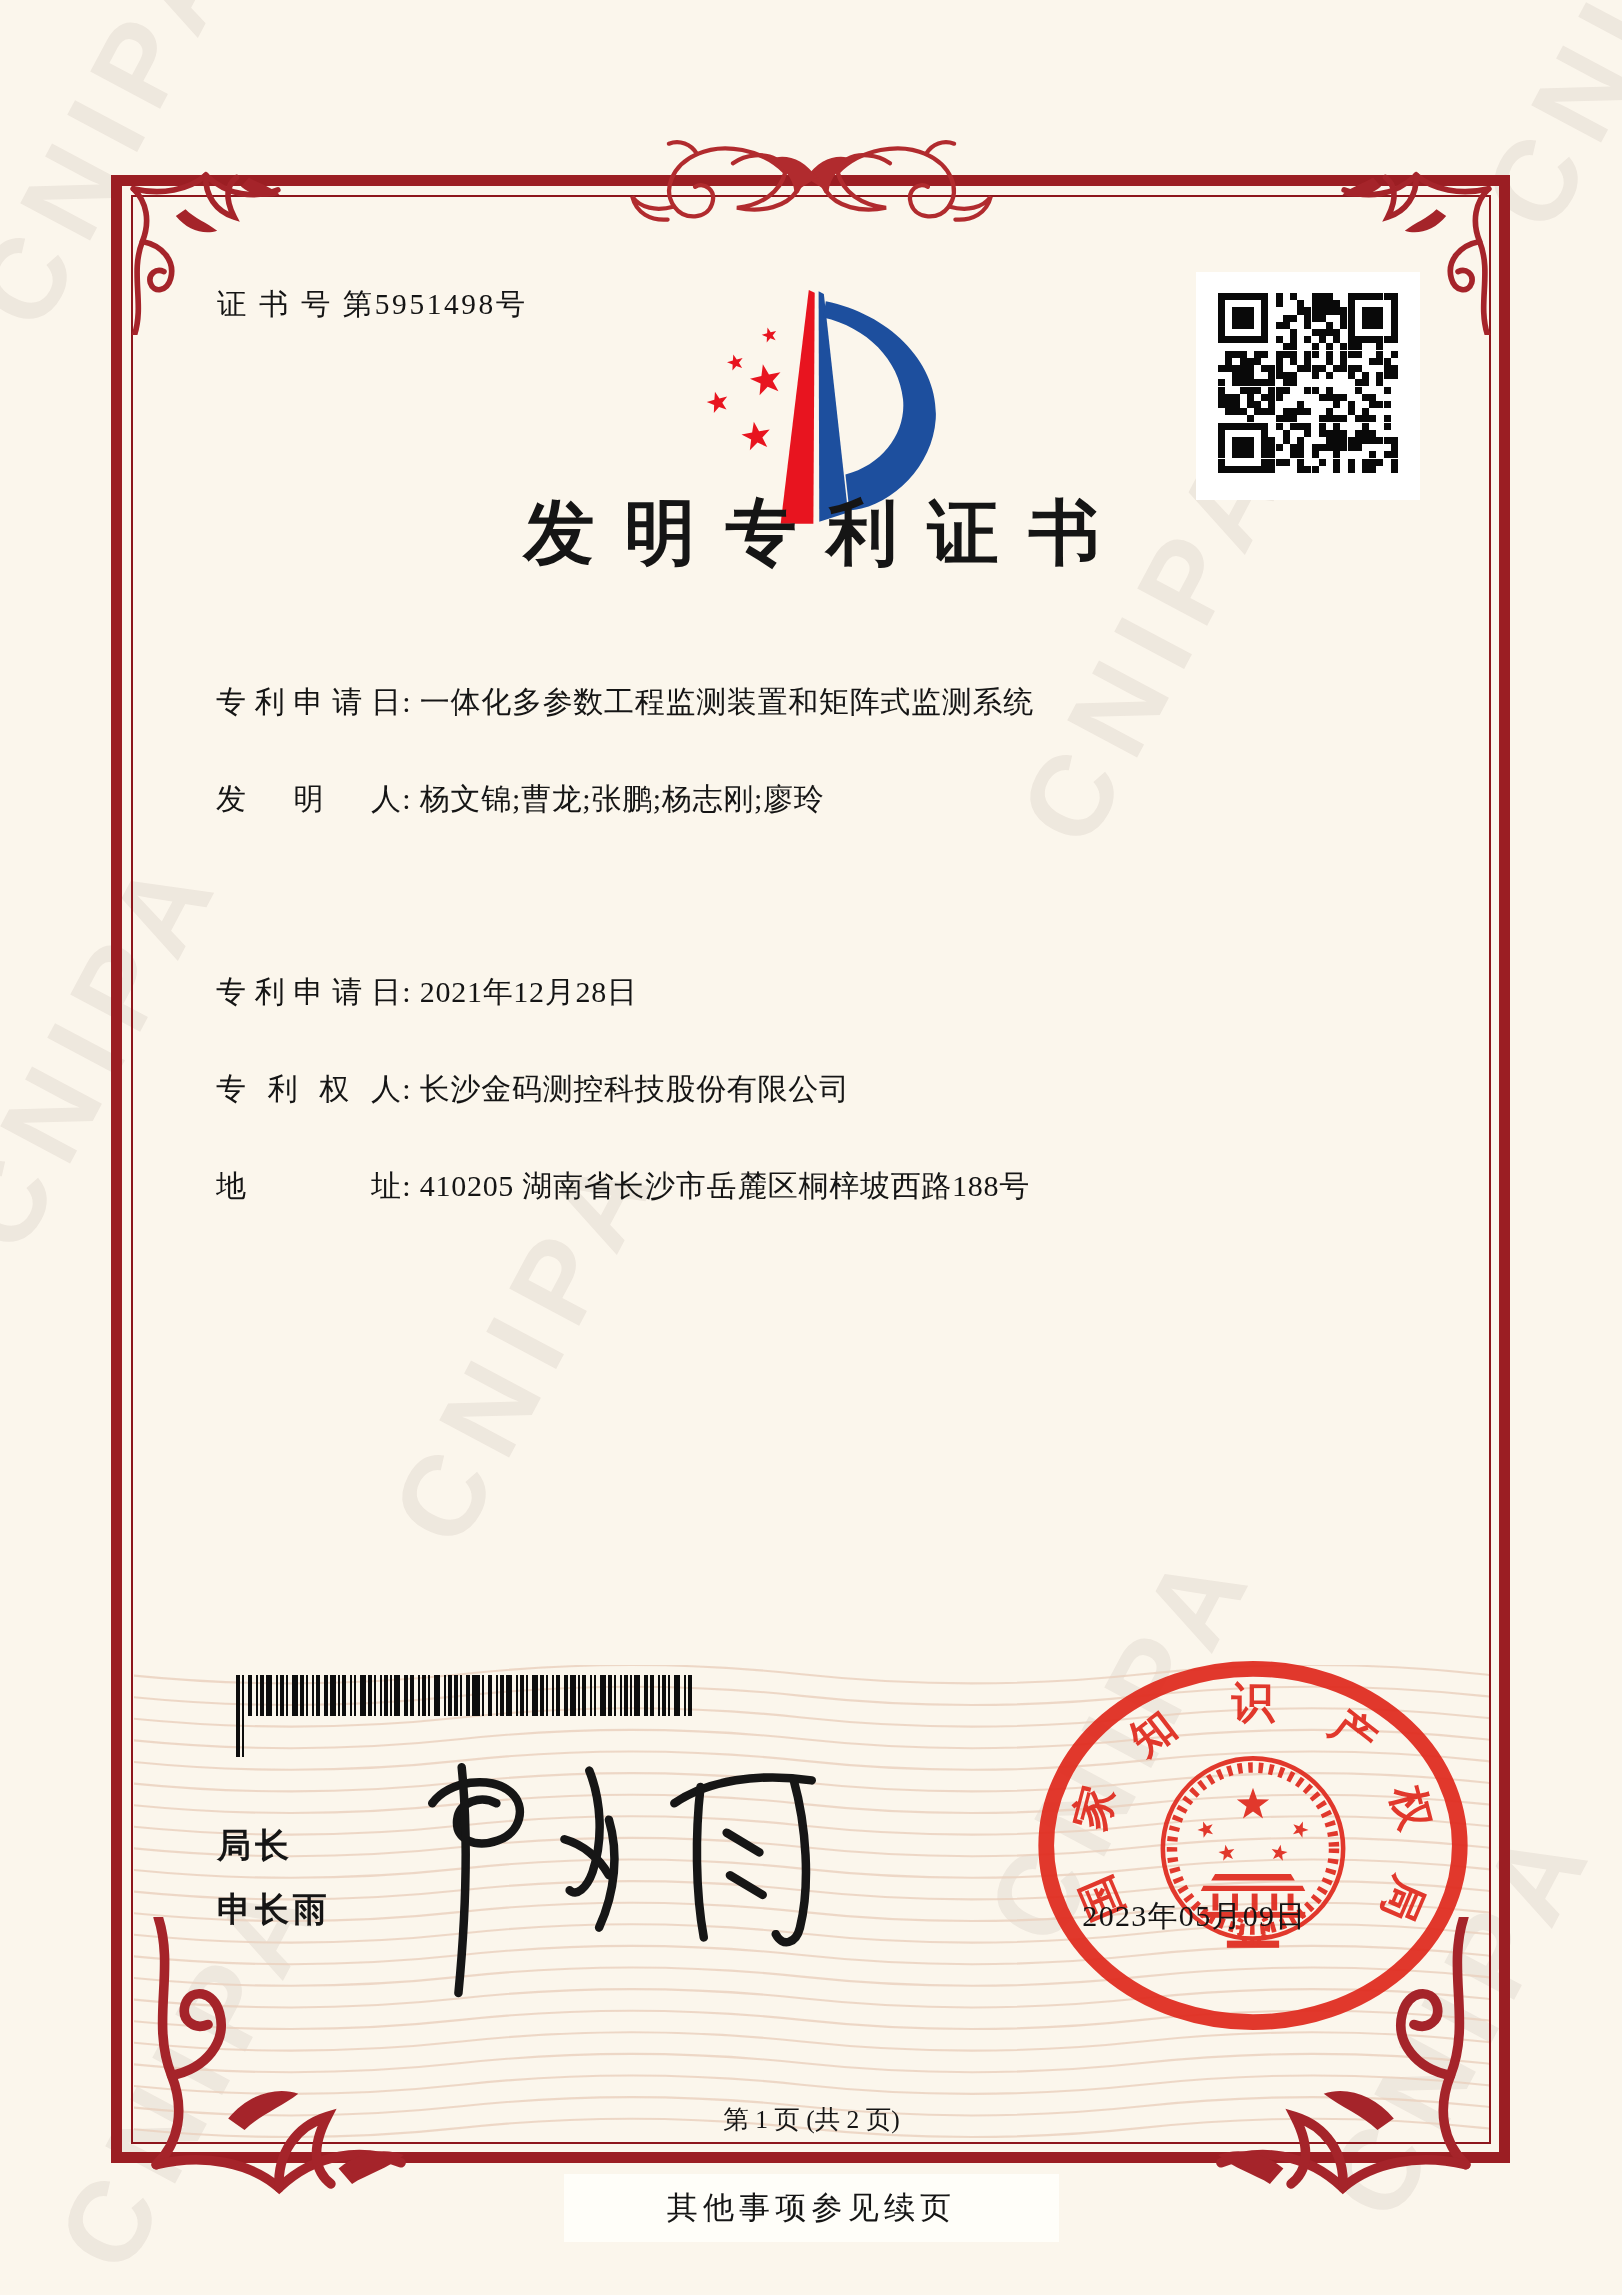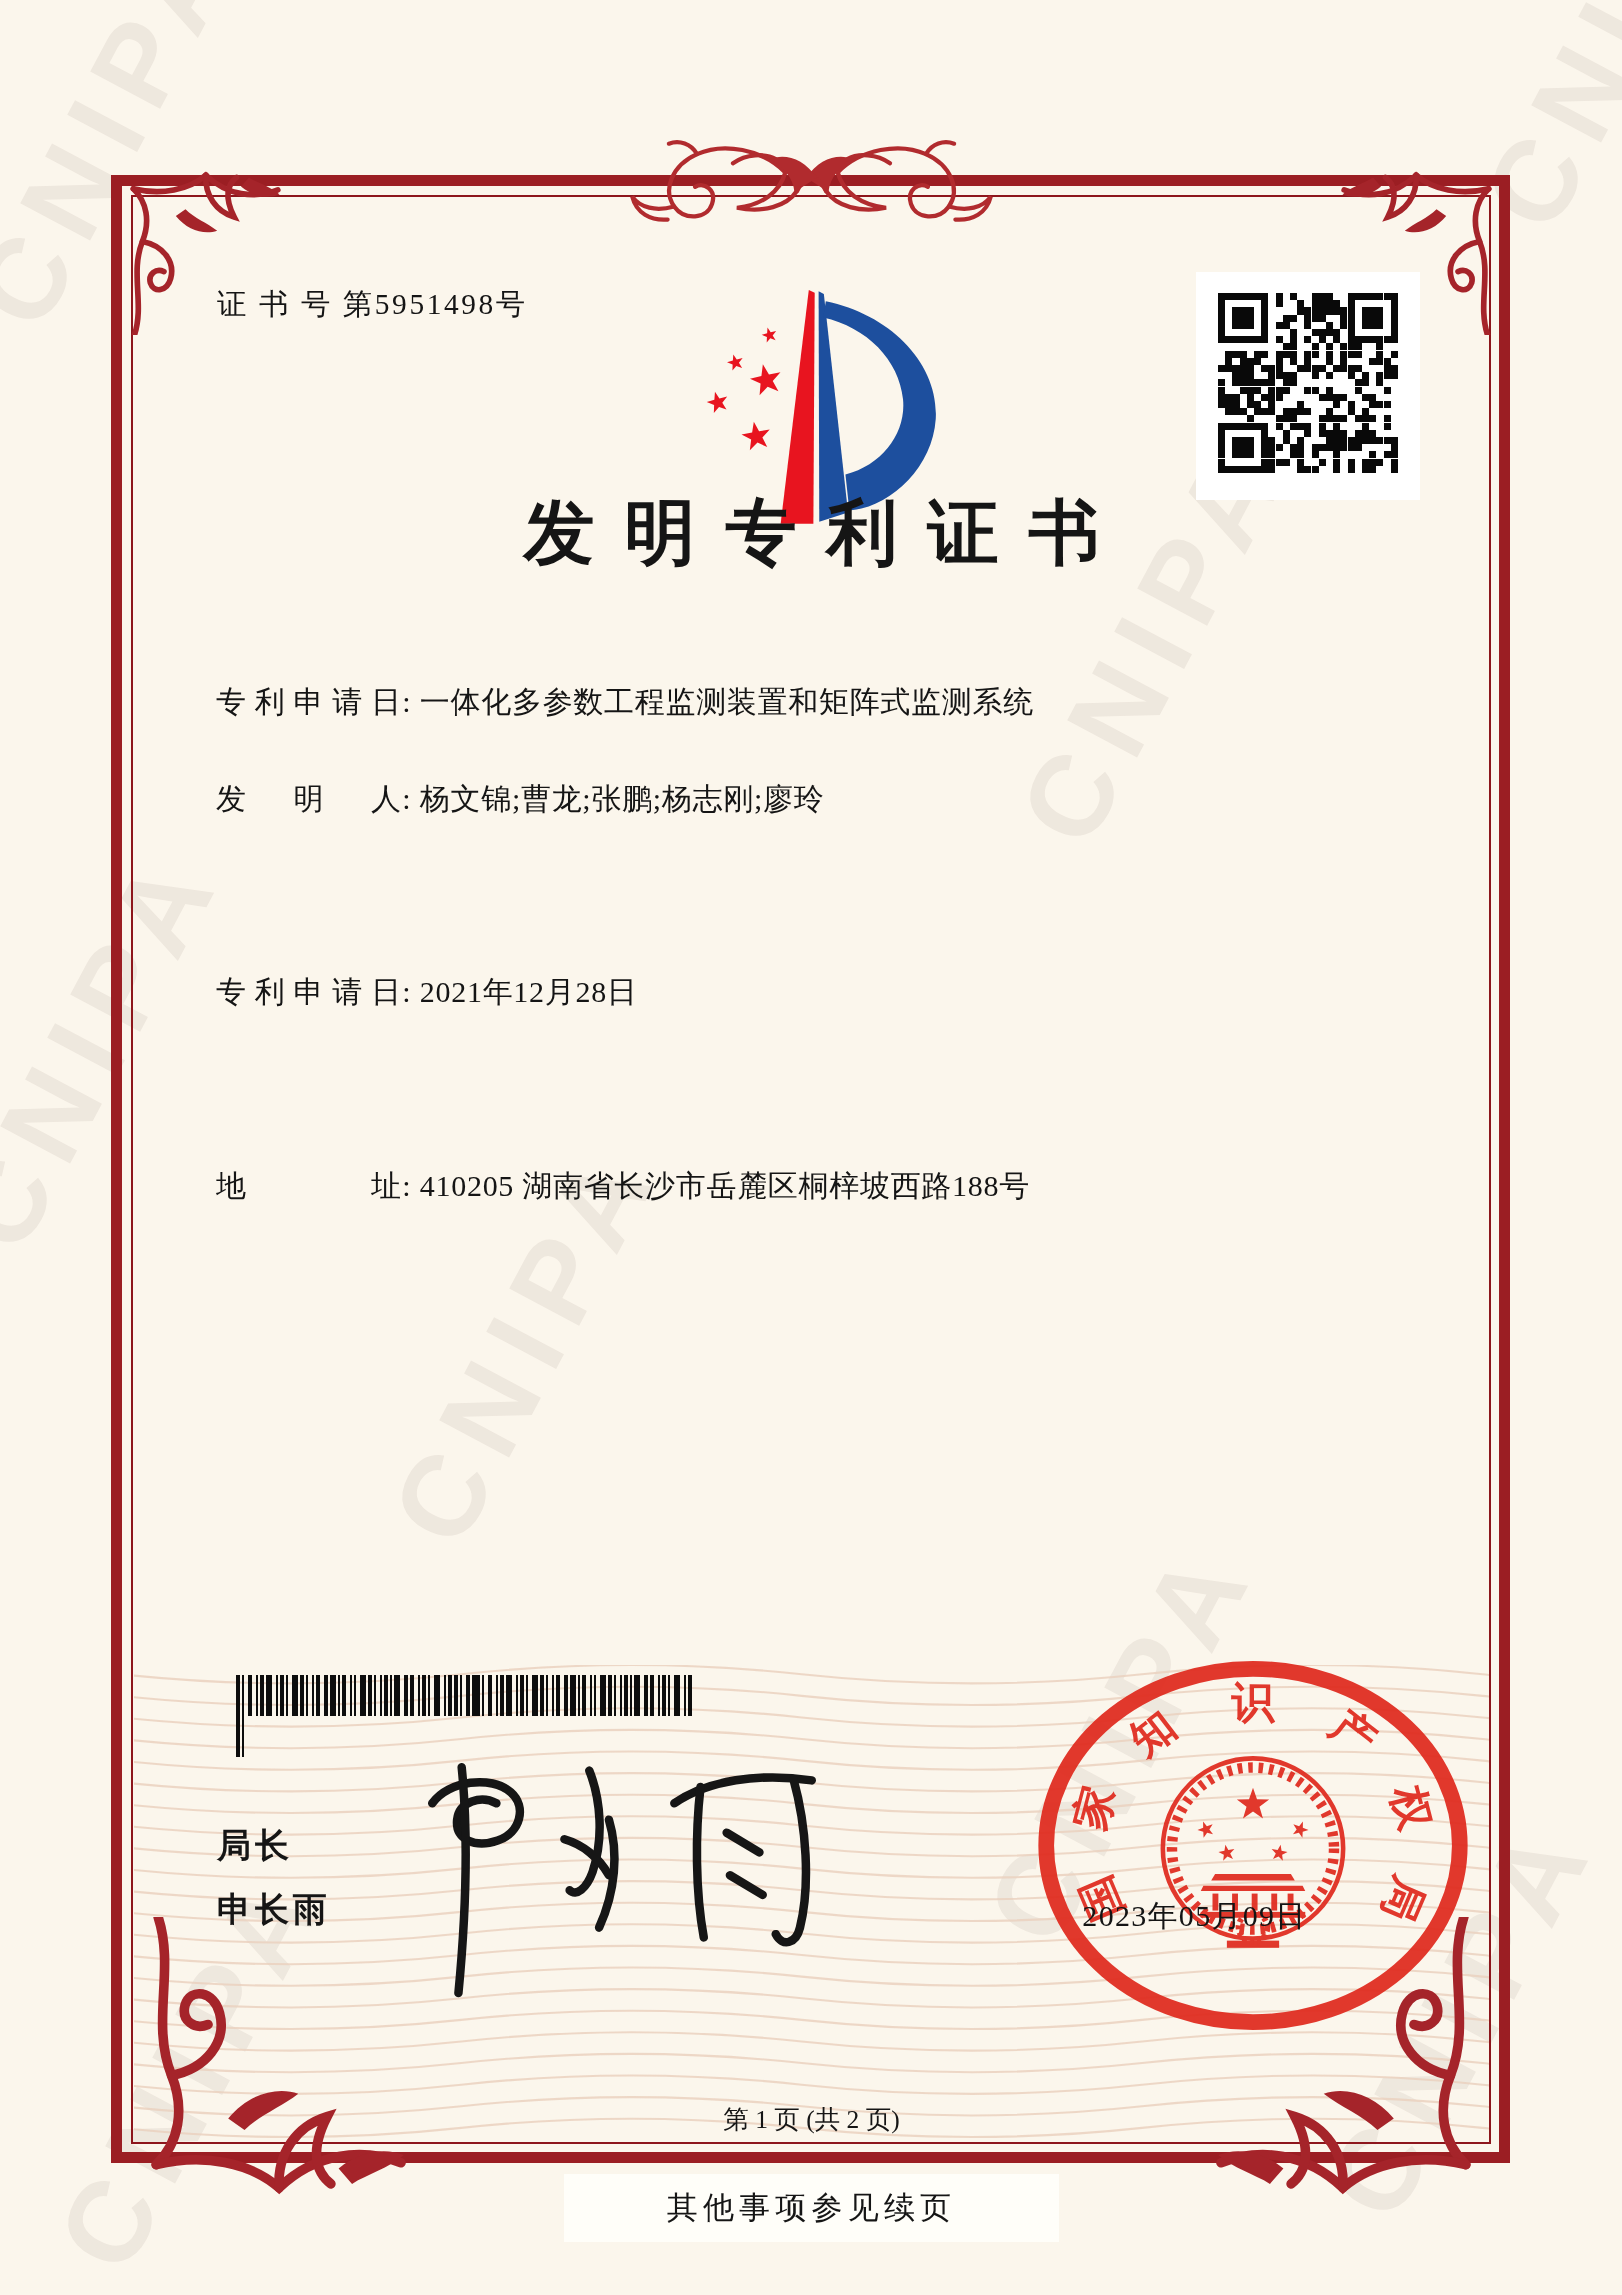--- a/index.html
+++ b/index.html
@@ -510,20 +510,23 @@
 
   <div class="row" style="top:682px">
     <span class="flabel">专利申请日</span><span class="fcolon">:</span><span class="fvalue">一体化多参数工程监测装置和矩阵式监测系统</span>
   </div>
   <div class="row" style="top:779px">
     <span class="flabel">发明人</span><span class="fcolon">:</span><span class="fvalue">杨文锦;曹龙;张鹏;杨志刚;廖玲</span>
   </div>
   <div class="row" style="top:972px">
     <span class="flabel">专利申请日</span><span class="fcolon">:</span><span class="fvalue">2021年12月28日</span>
   </div>
+  <div class="row" style="top:1069px">
+    <span class="flabel">专利权人</span><span class="fcolon">:</span><span class="fvalue">长沙金码测控科技股份有限公司</span>
+  </div>
   <div class="row" style="top:1166px">
     <span class="flabel">地址</span><span class="fcolon">:</span><span class="fvalue">410205 湖南省长沙市岳麓区桐梓坡西路188号</span>
   </div>
 
 
   <div class="barcode" id="barcode"><i style="width:2px;background:#0d0d0d"></i><i style="width:2px;background:#0d0d0d"></i><i style="width:2px;background:transparent"></i><i style="width:2px;background:#0d0d0d"></i><i style="width:2px;background:transparent"></i><i style="width:2px;background:transparent"></i><i style="width:2px;background:#0d0d0d"></i><i style="width:2px;background:#0d0d0d"></i><i style="width:2px;background:transparent"></i><i style="width:2px;background:transparent"></i><i style="width:2px;background:#0d0d0d"></i><i style="width:2px;background:transparent"></i><i style="width:2px;background:#0d0d0d"></i><i style="width:2px;background:#0d0d0d"></i><i style="width:2px;background:transparent"></i><i style="width:2px;background:#0d0d0d"></i><i style="width:2px;background:#0d0d0d"></i><i style="width:2px;background:#0d0d0d"></i><i style="width:2px;background:transparent"></i><i style="width:2px;background:transparent"></i><i style="width:2px;background:#0d0d0d"></i><i style="width:2px;background:transparent"></i><i style="width:2px;background:#0d0d0d"></i><i style="width:2px;background:#0d0d0d"></i><i style="width:2px;background:transparent"></i><i style="width:2px;background:#0d0d0d"></i><i style="width:2px;background:transparent"></i><i style="width:2px;background:transparent"></i><i style="width:2px;background:#0d0d0d"></i><i style="width:2px;background:#0d0d0d"></i><i style="width:2px;background:#0d0d0d"></i><i style="width:2px;background:transparent"></i><i style="width:2px;background:#0d0d0d"></i><i style="width:2px;background:#0d0d0d"></i><i style="width:2px;background:transparent"></i><i style="width:2px;background:#0d0d0d"></i><i style="width:2px;background:transparent"></i><i style="width:2px;background:transparent"></i><i style="width:2px;background:#0d0d0d"></i><i style="width:2px;background:transparent"></i><i style="width:2px;background:#0d0d0d"></i><i style="width:2px;background:#0d0d0d"></i><i style="width:2px;background:transparent"></i><i style="width:2px;background:transparent"></i><i style="width:2px;background:#0d0d0d"></i><i style="width:2px;background:#0d0d0d"></i><i style="width:2px;background:transparent"></i><i style="width:2px;background:#0d0d0d"></i><i style="width:2px;background:#0d0d0d"></i><i style="width:2px;background:#0d0d0d"></i><i style="width:2px;background:transparent"></i><i style="width:2px;background:#0d0d0d"></i><i style="width:2px;background:transparent"></i><i style="width:2px;background:#0d0d0d"></i><i style="width:2px;background:#0d0d0d"></i><i style="width:2px;background:transparent"></i><i style="width:2px;background:transparent"></i><i style="width:2px;background:#0d0d0d"></i><i style="width:2px;background:transparent"></i><i style="width:2px;background:#0d0d0d"></i><i style="width:2px;background:transparent"></i><i style="width:2px;background:transparent"></i><i style="width:2px;background:#0d0d0d"></i><i style="width:2px;background:#0d0d0d"></i><i style="width:2px;background:#0d0d0d"></i><i style="width:2px;background:transparent"></i><i style="width:2px;background:#0d0d0d"></i><i style="width:2px;background:#0d0d0d"></i><i style="width:2px;background:transparent"></i><i style="width:2px;background:#0d0d0d"></i><i style="width:2px;background:transparent"></i><i style="width:2px;background:transparent"></i><i style="width:2px;background:#0d0d0d"></i><i style="width:2px;background:transparent"></i><i style="width:2px;background:#0d0d0d"></i><i style="width:2px;background:#0d0d0d"></i><i style="width:2px;background:transparent"></i><i style="width:2px;background:#0d0d0d"></i><i style="width:2px;background:transparent"></i><i style="width:2px;background:#0d0d0d"></i><i style="width:2px;background:#0d0d0d"></i><i style="width:2px;background:#0d0d0d"></i><i style="width:2px;background:transparent"></i><i style="width:2px;background:transparent"></i><i style="width:2px;background:#0d0d0d"></i><i style="width:2px;background:#0d0d0d"></i><i style="width:2px;background:transparent"></i><i style="width:2px;background:#0d0d0d"></i><i style="width:2px;background:#0d0d0d"></i><i style="width:2px;background:transparent"></i><i style="width:2px;background:transparent"></i><i style="width:2px;background:#0d0d0d"></i><i style="width:2px;background:transparent"></i><i style="width:2px;background:#0d0d0d"></i><i style="width:2px;background:#0d0d0d"></i><i style="width:2px;background:transparent"></i><i style="width:2px;background:#0d0d0d"></i><i style="width:2px;background:transparent"></i><i style="width:2px;background:transparent"></i><i style="width:2px;background:#0d0d0d"></i><i style="width:2px;background:#0d0d0d"></i><i style="width:2px;background:#0d0d0d"></i><i style="width:2px;background:transparent"></i><i style="width:2px;background:transparent"></i><i style="width:2px;background:#0d0d0d"></i><i style="width:2px;background:transparent"></i><i style="width:2px;background:#0d0d0d"></i><i style="width:2px;background:#0d0d0d"></i><i style="width:2px;background:transparent"></i><i style="width:2px;background:#0d0d0d"></i><i style="width:2px;background:#0d0d0d"></i><i style="width:2px;background:transparent"></i><i style="width:2px;background:#0d0d0d"></i><i style="width:2px;background:transparent"></i><i style="width:2px;background:transparent"></i><i style="width:2px;background:#0d0d0d"></i><i style="width:2px;background:#0d0d0d"></i><i style="width:2px;background:transparent"></i><i style="width:2px;background:#0d0d0d"></i><i style="width:2px;background:#0d0d0d"></i><i style="width:2px;background:#0d0d0d"></i><i style="width:2px;background:#0d0d0d"></i><i style="width:2px;background:transparent"></i><i style="width:2px;background:#0d0d0d"></i><i style="width:2px;background:transparent"></i><i style="width:2px;background:transparent"></i><i style="width:2px;background:#0d0d0d"></i><i style="width:2px;background:#0d0d0d"></i><i style="width:2px;background:transparent"></i><i style="width:2px;background:transparent"></i><i style="width:2px;background:#0d0d0d"></i><i style="width:2px;background:transparent"></i><i style="width:2px;background:#0d0d0d"></i><i style="width:2px;background:#0d0d0d"></i><i style="width:2px;background:transparent"></i><i style="width:2px;background:#0d0d0d"></i><i style="width:2px;background:#0d0d0d"></i><i style="width:2px;background:#0d0d0d"></i><i style="width:2px;background:transparent"></i><i style="width:2px;background:transparent"></i><i style="width:2px;background:#0d0d0d"></i><i style="width:2px;background:transparent"></i><i style="width:2px;background:#0d0d0d"></i><i style="width:2px;background:#0d0d0d"></i><i style="width:2px;background:transparent"></i><i style="width:2px;background:#0d0d0d"></i><i style="width:2px;background:transparent"></i><i style="width:2px;background:transparent"></i><i style="width:2px;background:#0d0d0d"></i><i style="width:2px;background:#0d0d0d"></i><i style="width:2px;background:#0d0d0d"></i><i style="width:2px;background:transparent"></i><i style="width:2px;background:#0d0d0d"></i><i style="width:2px;background:#0d0d0d"></i><i style="width:2px;background:transparent"></i><i style="width:2px;background:#0d0d0d"></i><i style="width:2px;background:transparent"></i><i style="width:2px;background:transparent"></i><i style="width:2px;background:#0d0d0d"></i><i style="width:2px;background:transparent"></i><i style="width:2px;background:#0d0d0d"></i><i style="width:2px;background:#0d0d0d"></i><i style="width:2px;background:transparent"></i><i style="width:2px;background:transparent"></i><i style="width:2px;background:#0d0d0d"></i><i style="width:2px;background:#0d0d0d"></i><i style="width:2px;background:transparent"></i><i style="width:2px;background:#0d0d0d"></i><i style="width:2px;background:#0d0d0d"></i><i style="width:2px;background:#0d0d0d"></i><i style="width:2px;background:transparent"></i><i style="width:2px;background:#0d0d0d"></i><i style="width:2px;background:transparent"></i><i style="width:2px;background:#0d0d0d"></i><i style="width:2px;background:#0d0d0d"></i><i style="width:2px;background:transparent"></i><i style="width:2px;background:transparent"></i><i style="width:2px;background:#0d0d0d"></i><i style="width:2px;background:transparent"></i><i style="width:2px;background:#0d0d0d"></i><i style="width:2px;background:transparent"></i><i style="width:2px;background:transparent"></i><i style="width:2px;background:#0d0d0d"></i><i style="width:2px;background:#0d0d0d"></i><i style="width:2px;background:#0d0d0d"></i><i style="width:2px;background:transparent"></i><i style="width:2px;background:#0d0d0d"></i><i style="width:2px;background:#0d0d0d"></i><i style="width:2px;background:transparent"></i><i style="width:2px;background:#0d0d0d"></i><i style="width:2px;background:transparent"></i><i style="width:2px;background:transparent"></i><i style="width:2px;background:#0d0d0d"></i><i style="width:2px;background:transparent"></i><i style="width:2px;background:#0d0d0d"></i><i style="width:2px;background:#0d0d0d"></i><i style="width:2px;background:transparent"></i><i style="width:2px;background:#0d0d0d"></i><i style="width:2px;background:transparent"></i><i style="width:2px;background:#0d0d0d"></i><i style="width:2px;background:#0d0d0d"></i><i style="width:2px;background:#0d0d0d"></i><i style="width:2px;background:transparent"></i><i style="width:2px;background:transparent"></i><i style="width:2px;background:#0d0d0d"></i><i style="width:2px;background:#0d0d0d"></i><i style="width:2px;background:transparent"></i><i style="width:2px;background:#0d0d0d"></i><i style="width:2px;background:#0d0d0d"></i><i style="width:2px;background:transparent"></i><i style="width:2px;background:transparent"></i><i style="width:2px;background:#0d0d0d"></i><i style="width:2px;background:transparent"></i><i style="width:2px;background:#0d0d0d"></i><i style="width:2px;background:#0d0d0d"></i><i style="width:2px;background:transparent"></i><i style="width:2px;background:#0d0d0d"></i><i style="width:2px;background:transparent"></i><i style="width:2px;background:transparent"></i><i style="width:2px;background:#0d0d0d"></i><i style="width:2px;background:#0d0d0d"></i><i style="width:2px;background:#0d0d0d"></i><i style="width:2px;background:transparent"></i><i style="width:2px;background:transparent"></i><i style="width:2px;background:#0d0d0d"></i><i style="width:2px;background:transparent"></i><i style="width:2px;background:#0d0d0d"></i><i style="width:2px;background:#0d0d0d"></i><i style="width:2px;background:transparent"></i><i style="width:2px;background:#0d0d0d"></i><i style="width:2px;background:#0d0d0d"></i><i style="width:2px;background:transparent"></i><i style="width:2px;background:#0d0d0d"></i></div>
 
   <div class="director-title">局长</div>
   <div class="director-name">申长雨</div>
 

